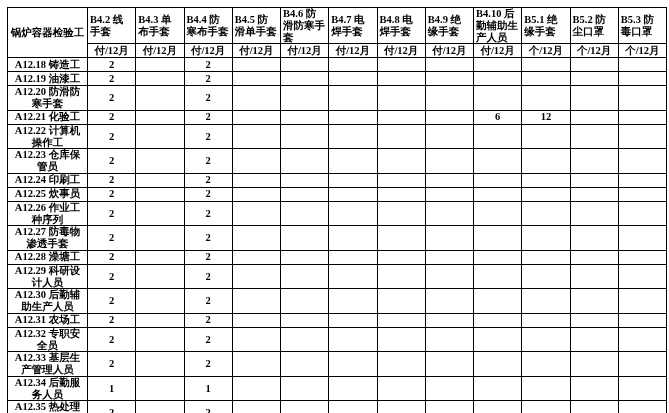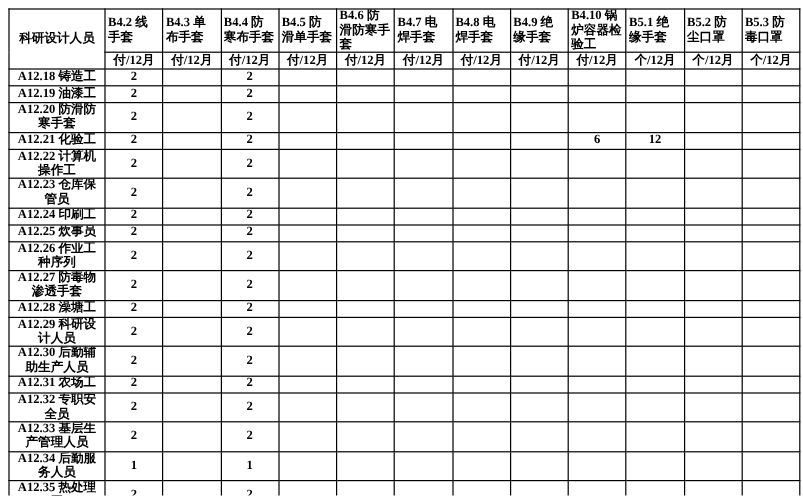--- a/index.html
+++ b/index.html
@@ -73,30 +73,30 @@
         <col>
         <col>
         <col>
         <col>
         <col>
         <col>
         <col>
       </colgroup>
     <thead>
         <tr>
-          <th class="corner" rowspan="2">科研设计人员</th>
+          <th class="corner" rowspan="2">锅炉容器检验工</th>
           <th class="col-head">B4.2  线手套</th>
           <th class="col-head">B4.3  单布手套</th>
           <th class="col-head">B4.4  防寒布手套</th>
           <th class="col-head">B4.5  防滑单手套</th>
           <th class="col-head">B4.6 防滑防寒手套</th>
           <th class="col-head">B4.7  电焊手套</th>
           <th class="col-head">B4.8  电焊手套</th>
           <th class="col-head">B4.9  绝缘手套</th>
-          <th class="col-head">B4.10 锅炉容器检验工</th>
+          <th class="col-head">B4.10 后勤辅助生产人员</th>
           <th class="col-head">B5.1  绝缘手套</th>
           <th class="col-head">B5.2  防尘口罩</th>
           <th class="col-head">B5.3  防毒口罩</th>
         </tr>
         <tr>
           <th class="unit-cell">付/12月</th>
           <th class="unit-cell">付/12月</th>
           <th class="unit-cell">付/12月</th>
           <th class="unit-cell">付/12月</th>
           <th class="unit-cell">付/12月</th>

